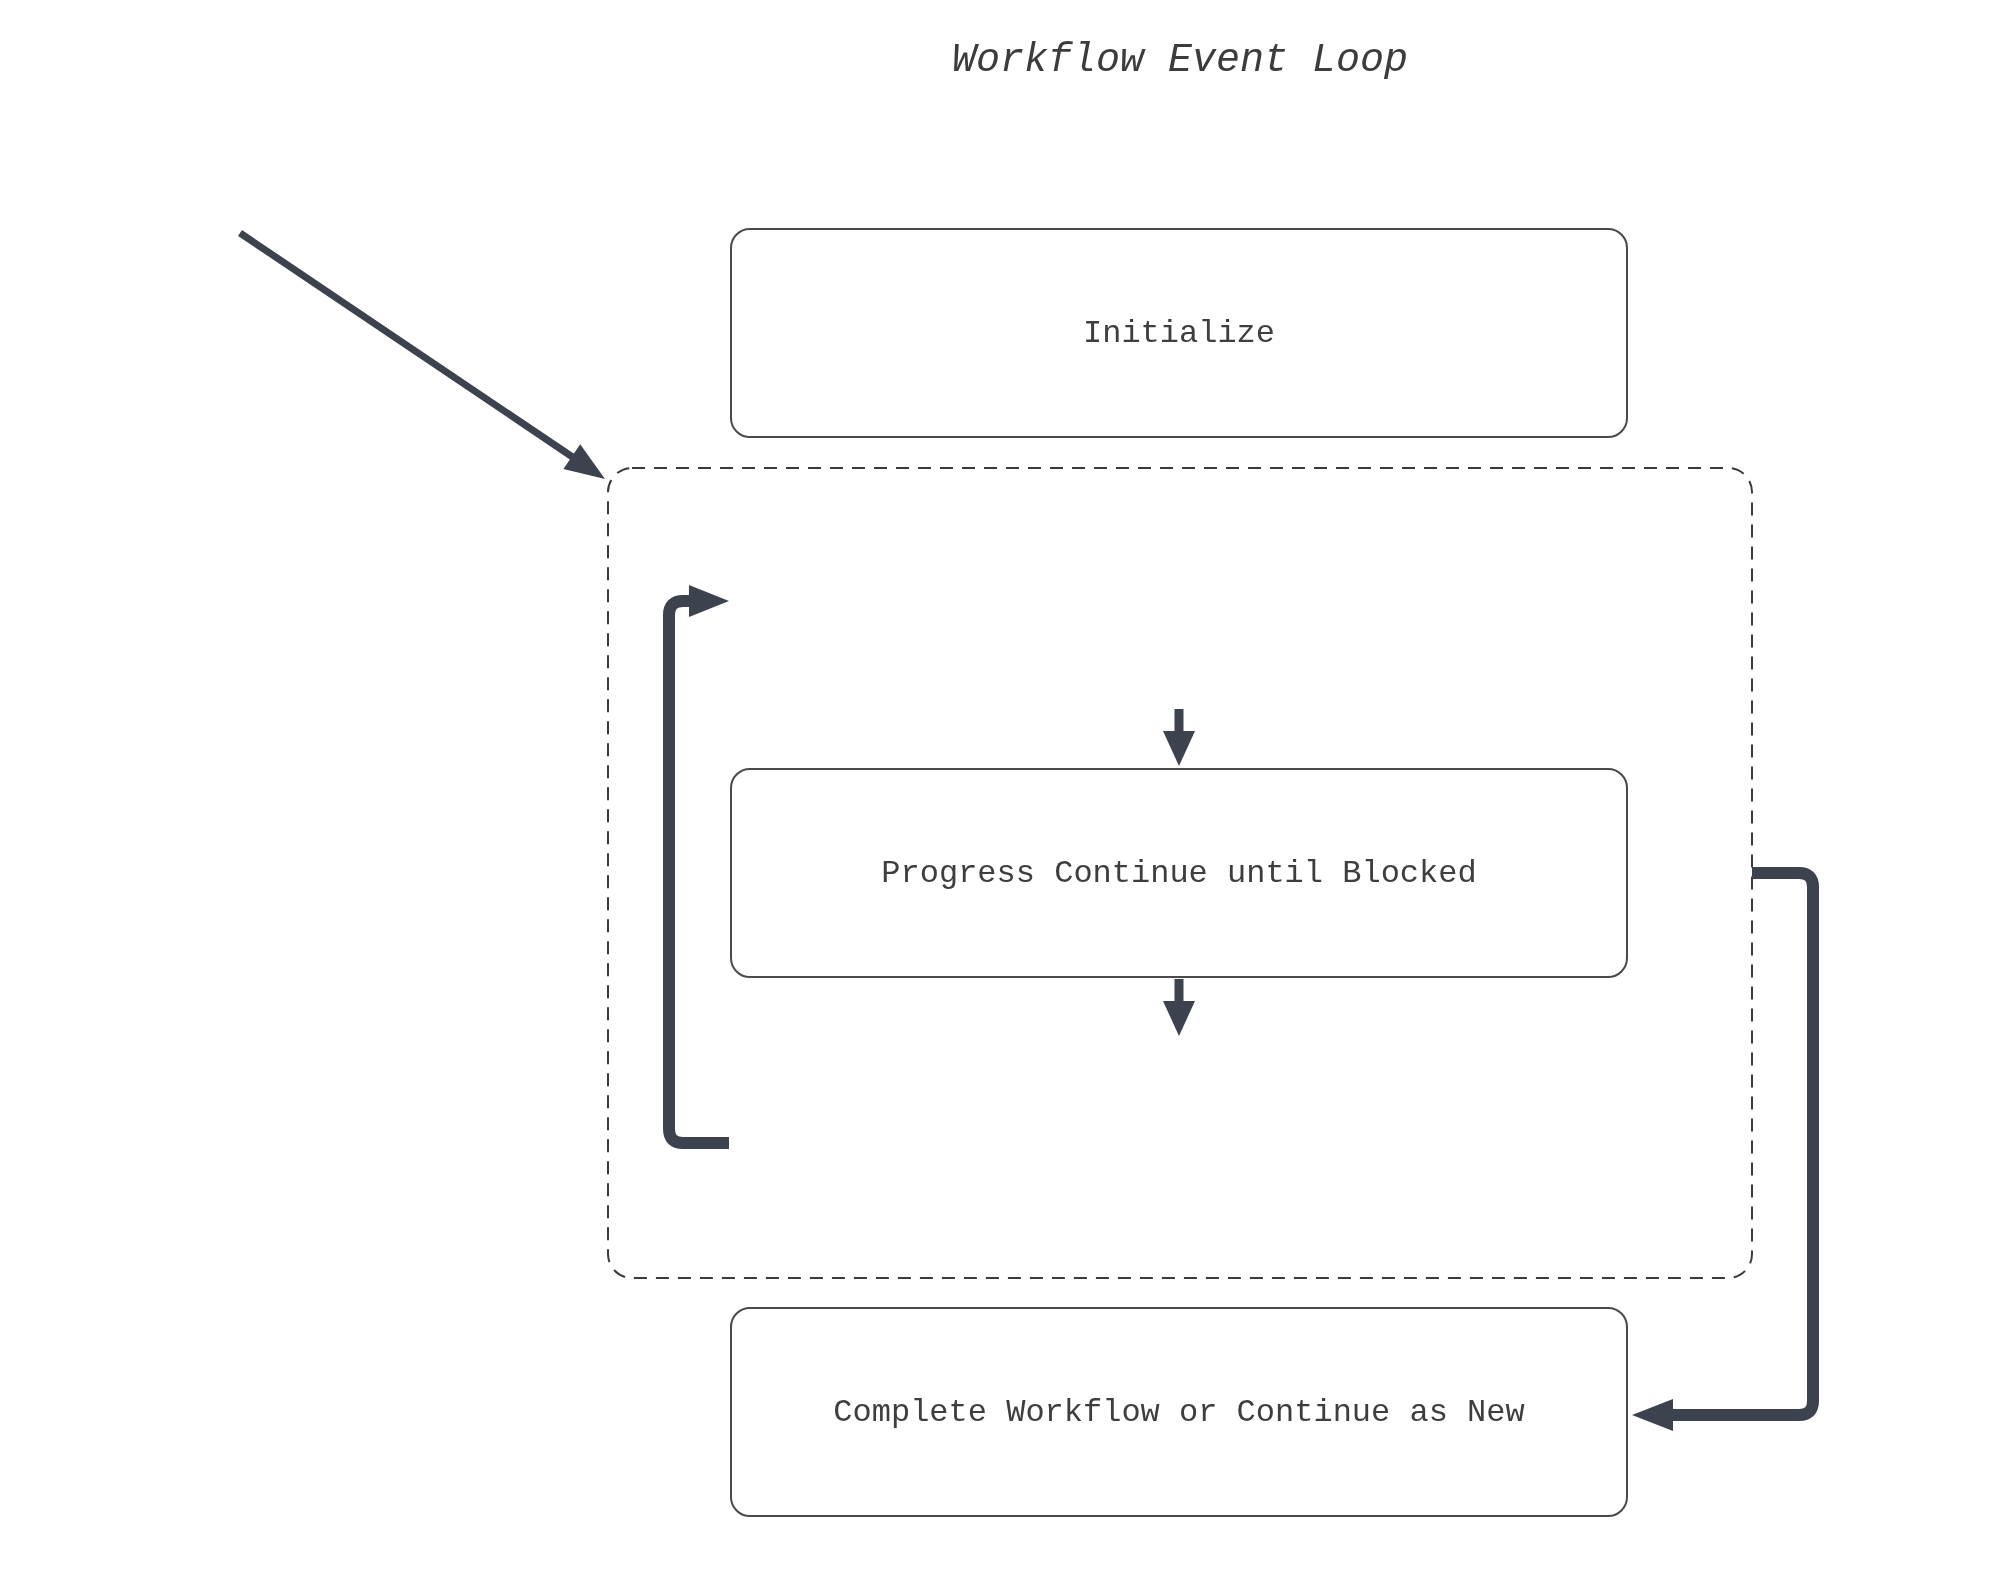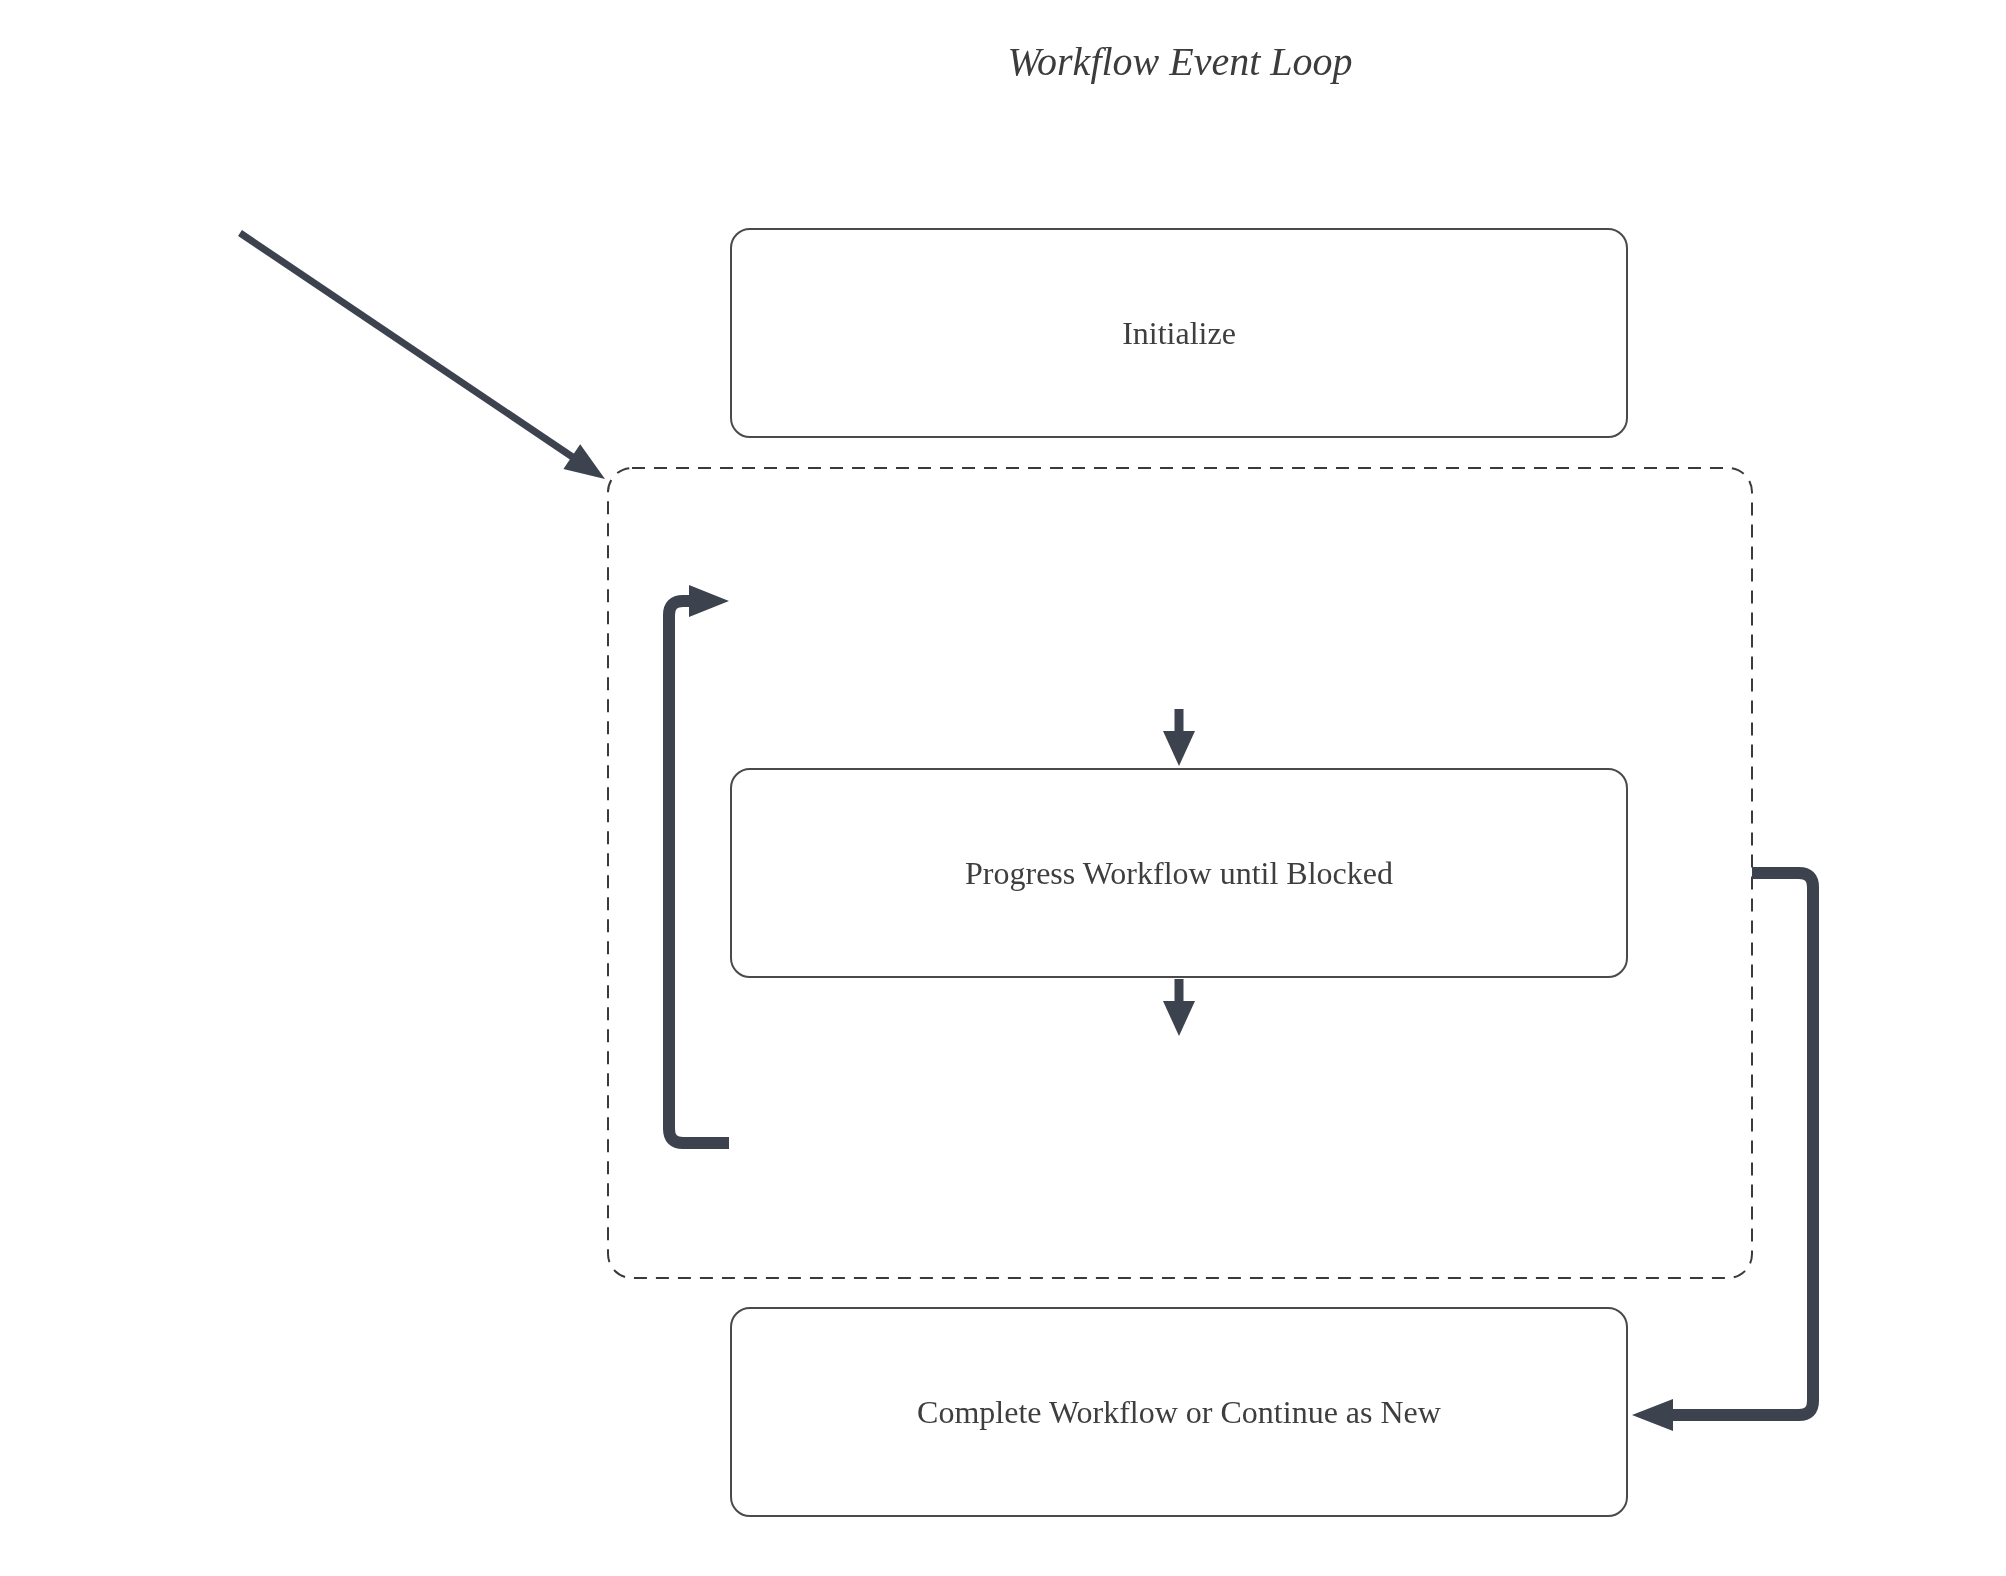--- a/index.html
+++ b/index.html
@@ -1,21 +1,21 @@
 <!DOCTYPE html>
 <html><head>
 <meta charset="utf-8">
 <style>
   html, body { margin: 0; padding: 0; background: #ffffff; }
   .canvas {
     position: relative;
     width: 2006px;
     height: 1576px;
     background: #ffffff;
-    font-family: Liberation Serif, serif;
+    font-family: Liberation Mono, monospace;
     overflow: hidden;
   }
   .diagram-title {
     position: absolute;
     top: 38px;
     left: 680px;
     width: 1000px;
     text-align: center;
     font-style: italic;
     font-size: 40px;
@@ -109,21 +109,21 @@
       <polygon class="arrow-head" points="1632,1415 1673,1399 1673,1431"></polygon>
     </g>
   </svg>
 
   <div class="node" id="node-initialize">
     <span>Initialize</span>
   </div>
 
 
   <div class="node" id="node-progress-workflow">
-    <span>Progress Workflow until Blocked</span>
+    <span>Progress Continue until Blocked</span>
   </div>
 
 
   <div class="node" id="node-complete">
     <span>Complete Workflow or Continue as New</span>
   </div>
 
 </div>
 
 </body></html>

